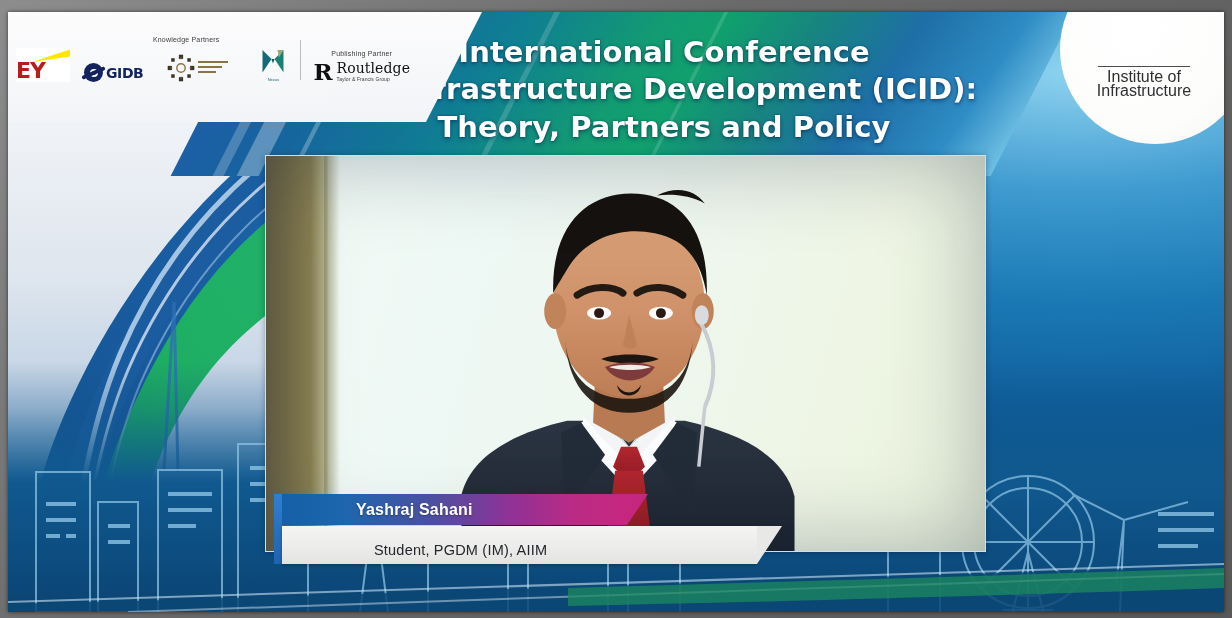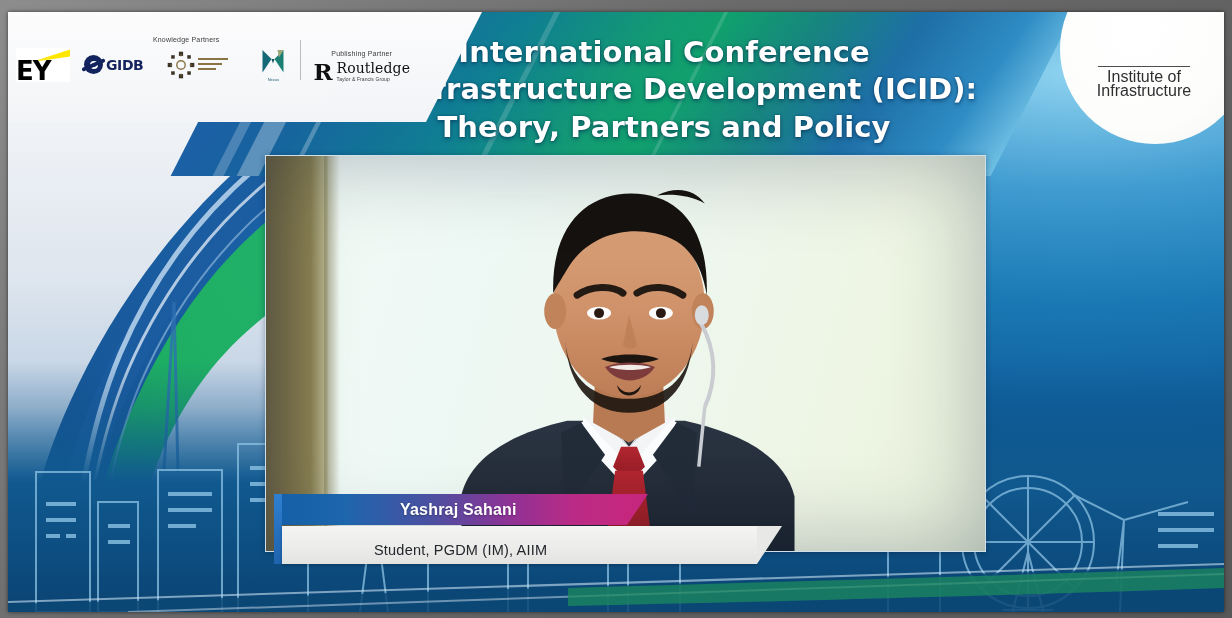--- a/index.html
+++ b/index.html
@@ -48,30 +48,30 @@
   
   .hdrwhite{position:absolute;left:0;top:0;width:392px;height:110px;
        background:linear-gradient(180deg,#fcfcfd 0%,#f6f7f9 70%,#f2f4f7 100%);}
   .hdrwhite:after{content:"";position:absolute;right:-54px;top:0;width:110px;height:110px;
        background:linear-gradient(180deg,#fcfcfd,#f2f4f7);transform:skewX(-27deg);}
 
   .partners{position:absolute;left:8px;top:24px;display:flex;align-items:flex-end;gap:0;z-index:4;}
   .pgroup{display:flex;flex-direction:column;align-items:center;}
   .plabel{font-size:7px;color:#3b3b3b;letter-spacing:.2px;margin-bottom:4px;
           font-family:"Liberation Sans",sans-serif;white-space:nowrap;}
-  .plogos{display:flex;align-items:center;gap:24px;}
+  .plogos{display:flex;align-items:flex-end;gap:24px;}
   .vdiv{width:1px;height:40px;background:#b9bcc0;margin:0 12px 2px 12px;align-self:flex-end;}
 
   
   .ey{position:relative;width:54px;height:34px;background:#fff;}
   .ey .yellow{position:absolute;left:14px;top:1px;width:40px;height:13px;
       background:linear-gradient(115deg,#fff 0%,#fff 14%,#f5e64a 22%,#ffe600 55%,#ffe600 100%);
       clip-path:polygon(0% 100%,100% 0%,100% 55%,0% 100%);}
-  .ey .txt{position:absolute;left:0;bottom:0;font-weight:bold;font-size:26px;line-height:22px;
-      color:#000000;font-family:"DejaVu Sans",sans-serif;letter-spacing:-1px;}
+  .ey .txt{position:absolute;left:0;bottom:0;font-weight:bold;font-size:22px;line-height:22px;
+      color:#b91c1c;font-family:"DejaVu Sans",sans-serif;letter-spacing:-1px;}
 
   
   .gidb{display:flex;align-items:center;gap:3px;}
   .gidb .mark{width:19px;height:19px;border-radius:50%;background:#13235e;position:relative;}
   .gidb .mark:before{content:"";position:absolute;left:5.5px;top:5.5px;width:8px;height:8px;
        border-radius:50%;border:2px solid #fff;box-sizing:border-box;}
   .gidb .mark:after{content:"";position:absolute;left:-3px;top:7.5px;width:25px;height:4px;
        background:#13235e;transform:rotate(-24deg);border-radius:2px;}
   .gidb .gtxt{font-weight:bold;font-size:14px;color:#13235e;font-family:"DejaVu Sans",sans-serif;letter-spacing:-.4px;}
 
@@ -118,21 +118,21 @@
 
   
   .lower3{position:absolute;left:266px;top:482px;z-index:9;}
   .l3-accent{position:absolute;left:0;top:0;width:8px;height:70px;
       background:linear-gradient(180deg,#2f7fd0,#1f63ae);}
   .l3-name{position:relative;margin-left:8px;width:345px;height:31px;
       background:linear-gradient(90deg,#1560a8 0%,#1d66ad 18%,#4d4fa0 44%,#8f3296 66%,#b92b86 84%,#c6277e 100%);
       display:flex;align-items:center;}
   .l3-name:after{content:"";position:absolute;right:-21px;top:0;width:0;height:0;
       border-top:31px solid #c6277e;border-right:21px solid transparent;}
-  .l3-name span{color:#fff;font-weight:bold;font-size:16px;padding-left:118px;
+  .l3-name span{color:#fff;font-weight:bold;font-size:16px;padding-left:74px;
       font-family:"Liberation Sans",sans-serif;letter-spacing:.2px;
       text-shadow:0 1px 2px rgba(0,0,0,.3);}
   .l3-role{position:relative;margin-left:8px;margin-top:1px;width:475px;height:38px;
       background:linear-gradient(180deg,#f4f4f2 0%,#ececeb 55%,#e3e3e1 100%);
       display:flex;align-items:center;box-shadow:0 1px 3px rgba(0,0,0,.25);}
   .l3-role:after{content:"";position:absolute;right:-25px;top:0;width:0;height:0;
       border-top:38px solid #e8e8e6;border-right:25px solid transparent;}
   .l3-role span{color:#23262b;font-size:14.5px;padding-left:92px;
       font-family:"Liberation Sans",sans-serif;letter-spacing:.2px;margin-top:9px;}
 

